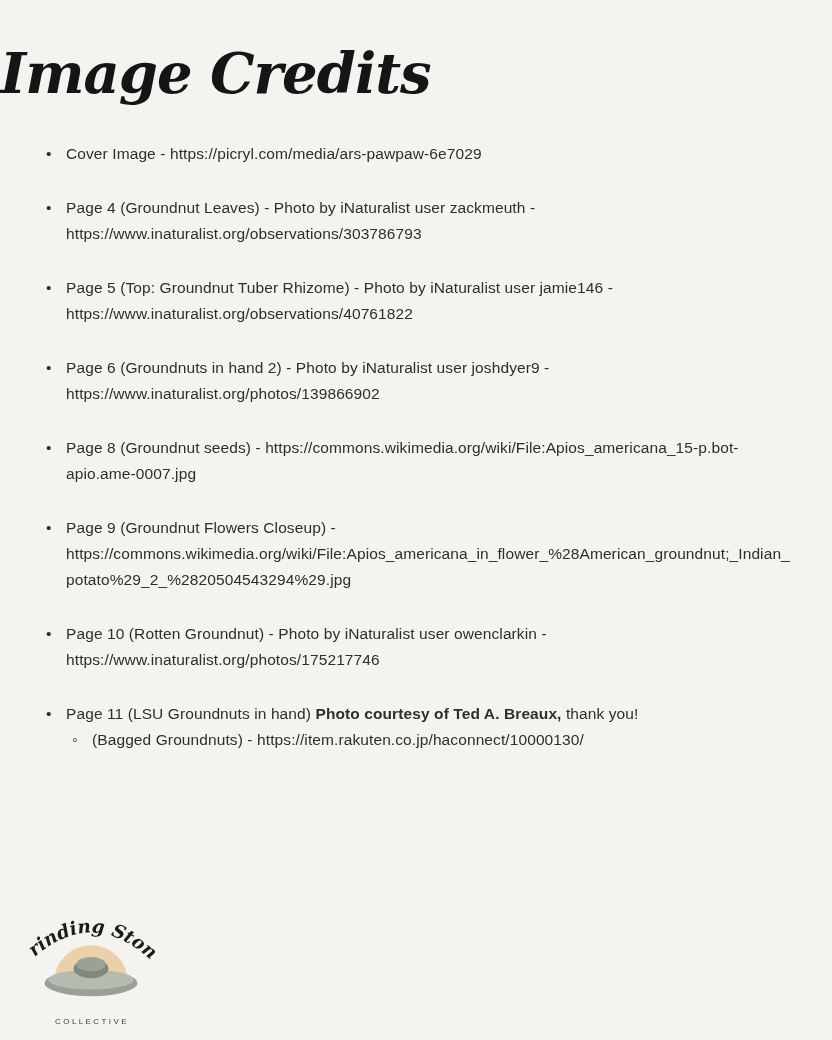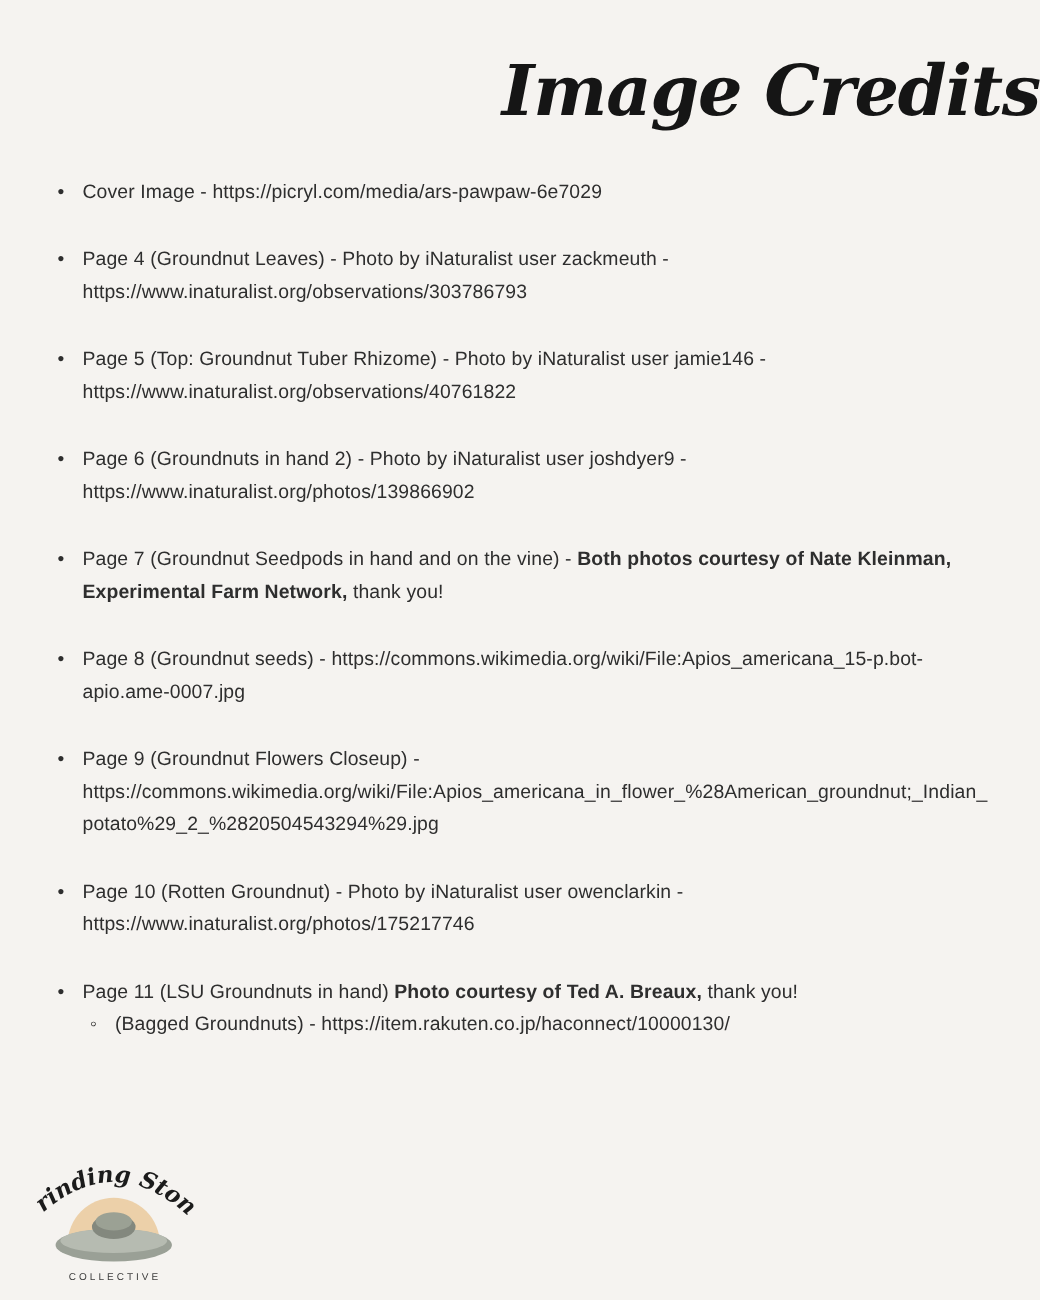--- a/index.html
+++ b/index.html
@@ -14,21 +14,21 @@
     color: #2e2e2e;
     overflow: hidden;
   }
   .page {
     position: relative;
     width: 832px;
     height: 1040px;
     box-sizing: border-box;
   }
   .title {
-    text-align: right;
+    text-align: left;
     padding-top: 40px;
     font-family: "DejaVu Serif", serif;
     font-style: italic;
     font-weight: 700;
     font-size: 56px;
     line-height: 1.2;
     color: #151515;
     letter-spacing: -1px;
   }
   ul.credits {
@@ -74,41 +74,40 @@
     left: 26px;
     bottom: 14px;
     width: 130px;
     text-align: center;
   }
   .logo svg {
     display: block;
     margin: 0 auto;
   }
   .logo .collective {
-    margin-top: 4px;
+    margin-top: 17px;
     font-size: 8px;
     letter-spacing: 2.4px;
     color: #3c3c3c;
     text-transform: uppercase;
     padding-left: 2px;
   }
 </style>
 </head>
 <body>
 
 <div class="page">
 
   <div class="title">Image Credits</div>
 
   <ul class="credits">
       <li class="li-top"><span>Cover Image - https://picryl.com/media/ars-pawpaw-6e7029</span></li>
       <li class="li-top"><span>Page 4 (Groundnut Leaves) - Photo by iNaturalist user zackmeuth - https://www.inaturalist.org/observations/303786793</span></li>
       <li class="li-top"><span>Page 5 (Top: Groundnut Tuber Rhizome) - Photo by iNaturalist user jamie146 - https://www.inaturalist.org/observations/40761822</span></li>
       <li class="li-top"><span>Page 6 (Groundnuts in hand 2) - Photo by iNaturalist user joshdyer9 - https://www.inaturalist.org/photos/139866902</span></li>
-      <li class="li-top"><span>Page 7 (Groundnut Seedpods in hand and on the vine) - </span><span class="b">Both photos courtesy of Nate Kleinman, Experimental Farm Network,</span><span> thank you!</span></li>
       <li class="li-top"><span>Page 8 (Groundnut seeds) - https://commons.wikimedia.org/wiki/File:Apios_americana_15-p.bot-apio.ame-0007.jpg</span></li>
       <li class="li-top"><span>Page 9 (Groundnut Flowers Closeup) - https://commons.wikimedia.org/wiki/File:Apios_americana_in_flower_%28American_groundnut;_Indian_potato%29_2_%2820504543294%29.jpg</span></li>
       <li class="li-top"><span>Page 10 (Rotten Groundnut) - Photo by iNaturalist user owenclarkin - https://www.inaturalist.org/photos/175217746</span></li>
       <li class="li-top"><span>Page 11 (LSU Groundnuts in hand) </span><span class="b">Photo courtesy of Ted A. Breaux,</span><span> thank you!</span></li>
       <li class="li-sub"><span>(Bagged Groundnuts) - https://item.rakuten.co.jp/haconnect/10000130/</span></li>
     </ul>
 
   <div class="logo">
     <svg width="128" height="94" viewBox="0 0 132 96">
       <defs>

